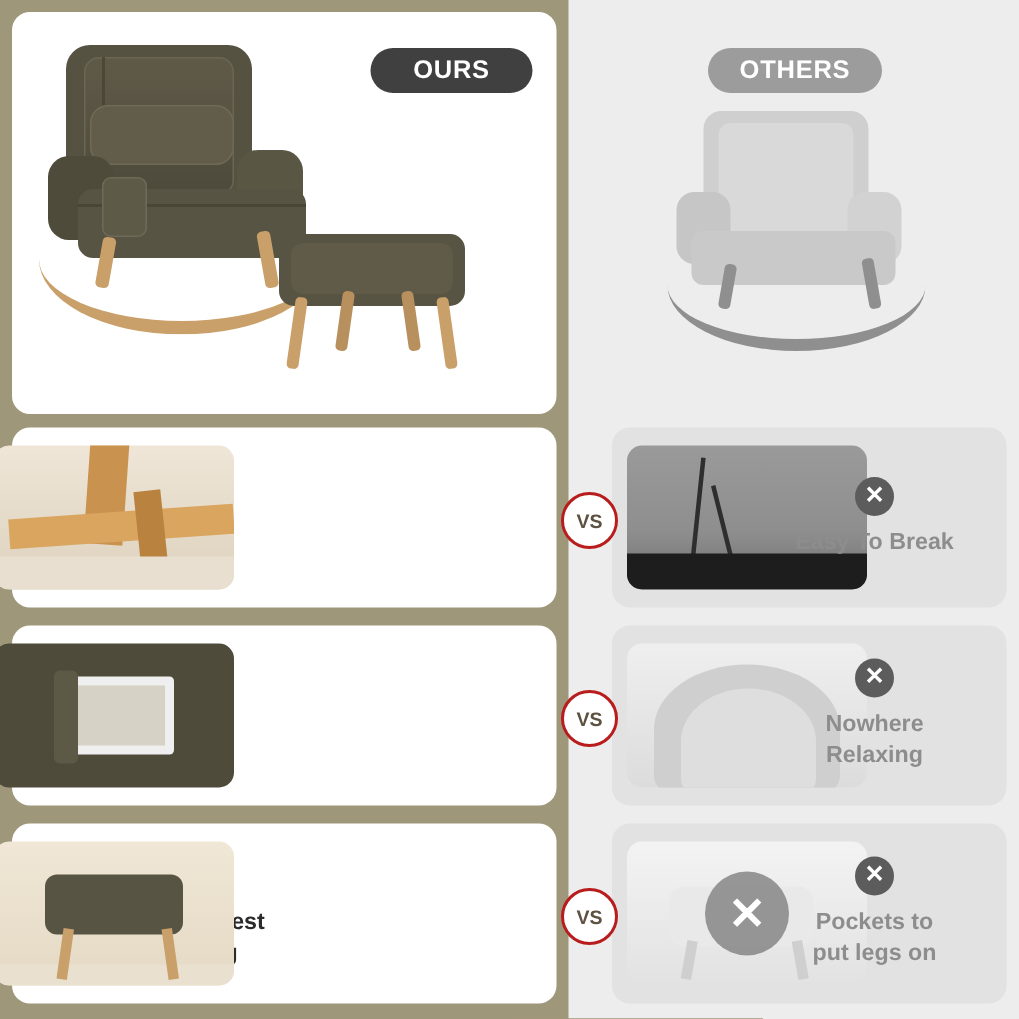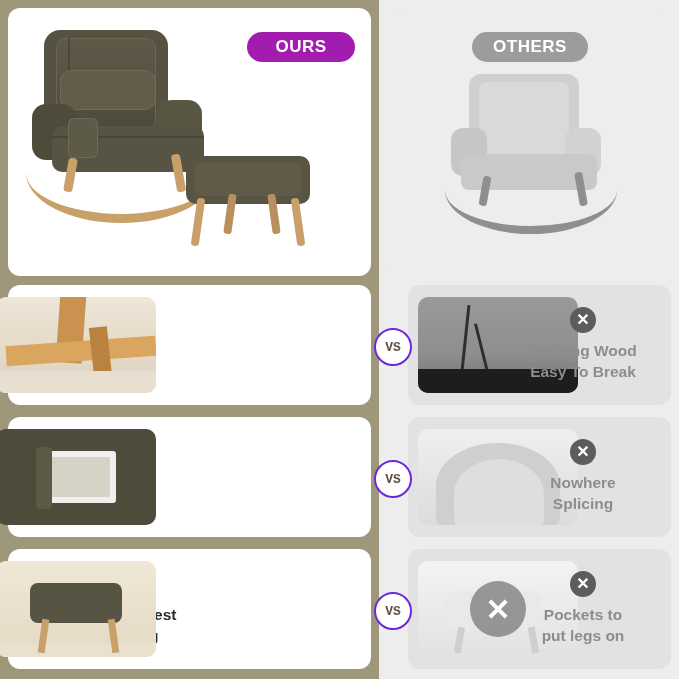--- a/index.html
+++ b/index.html
@@ -18,21 +18,21 @@
   .card{position:absolute;background:#ffffff;border-radius:12px;overflow:hidden;}
 
   
   #hero-ours{left:8px;top:8px;width:363px;height:268px;}
   #hero-others{left:389px;top:8px;width:282px;height:268px;background:#ededed;}
 
   .badge{
     position:absolute;display:flex;align-items:center;justify-content:center;
     border-radius:16px;color:#ffffff;font-weight:bold;letter-spacing:.5px;
   }
-  #badge-ours{right:16px;top:24px;width:108px;height:30px;background:#a21caf;font-size:17px;}
+  #badge-ours{right:16px;top:24px;width:108px;height:30px;background:#404040;font-size:17px;}
   #badge-others{left:50%;transform:translateX(-50%);top:24px;width:116px;height:30px;background:#9c9c9c;font-size:17px;}
 
   
   .feat-left{position:absolute;left:8px;width:363px;height:120px;background:#fff;border-radius:12px;}
   .feat-right{position:absolute;left:408px;width:263px;height:120px;background:#e2e2e2;border-radius:12px;}
   #feat-l1{top:285px;} #feat-l2{top:417px;} #feat-l3{top:549px;}
   #feat-r1{top:285px;} #feat-r2{top:417px;} #feat-r3{top:549px;}
 
   .feat-text{
     position:absolute;left:10px;top:0;width:175px;height:120px;
@@ -50,22 +50,22 @@
     display:flex;align-items:center;justify-content:center;margin-bottom:8px;color:#fff;
     font-size:16px;line-height:1;font-weight:bold;
   }
   .feat-img{position:absolute;top:12px;width:160px;height:96px;border-radius:10px;overflow:hidden;}
   .feat-img.l{right:12px;}
   .feat-img.r{left:10px;}
 
   
   .vs{
     position:absolute;left:374px;width:34px;height:34px;border-radius:50%;
-    background:#ffffff;border:2px solid #6d28d9;color:#5d5142;font-weight:bold;font-size:13px;
-    display:flex;align-items:center;justify-content:center;z-index:20;font-family:Liberation Mono, monospace;
+    background:#ffffff;border:2px solid #b91c1c;color:#5d5142;font-weight:bold;font-size:13px;
+    display:flex;align-items:center;justify-content:center;z-index:20;
   }
   #vs1{top:328px;} #vs2{top:460px;} #vs3{top:592px;}
 
   
   .stage{position:absolute;inset:0;}
 
   
   .o-backrest{position:absolute;left:36px;top:22px;width:124px;height:108px;background:#565242;border-radius:16px 16px 6px 6px;}
   .o-backrest:after{content:"";position:absolute;left:12px;top:8px;width:100px;height:92px;border-radius:10px;
       background:linear-gradient(180deg,#5f5a48,#4e4a3b);box-shadow:inset 0 0 0 1px #6b6653;}
@@ -199,21 +199,20 @@
   </div>
 
   <div class="feat-right" id="feat-r1">
     <div class="feat-img r img-crack">
       <div class="line"></div>
       <div class="line2"></div>
       <div class="dark"></div>
     </div>
     <div class="feat-text right">
       <span class="xmark">✕</span>
-      <span>Splicing Wood</span>
       <span>Easy To Break</span>
     </div>
   </div>
   <div class="vs" id="vs1">VS</div>
 
   <div class="feat-left" id="feat-l2">
     <div class="feat-text">
       <span class="check">
         <svg width="15" height="15" viewBox="0 0 16 16">
             <path d="M3 8.4 L6.3 11.6 L13 4.6" stroke="#ffffff" stroke-width="2.4" fill="none" stroke-linecap="round" stroke-linejoin="round"></path>
@@ -229,21 +228,21 @@
   </div>
 
   <div class="feat-right" id="feat-r2">
     <div class="feat-img r img-nopocket">
       <div class="arc"></div>
       <div class="arc2"></div>
     </div>
     <div class="feat-text right">
       <span class="xmark">✕</span>
       <span>Nowhere</span>
-      <span>Splicing</span>
+      <span>Relaxing</span>
     </div>
   </div>
   <div class="vs" id="vs2">VS</div>
 
   <div class="feat-left" id="feat-l3">
     <div class="feat-text">
       <span class="check">
         <svg width="15" height="15" viewBox="0 0 16 16">
             <path d="M3 8.4 L6.3 11.6 L13 4.6" stroke="#ffffff" stroke-width="2.4" fill="none" stroke-linecap="round" stroke-linejoin="round"></path>
           </svg>

